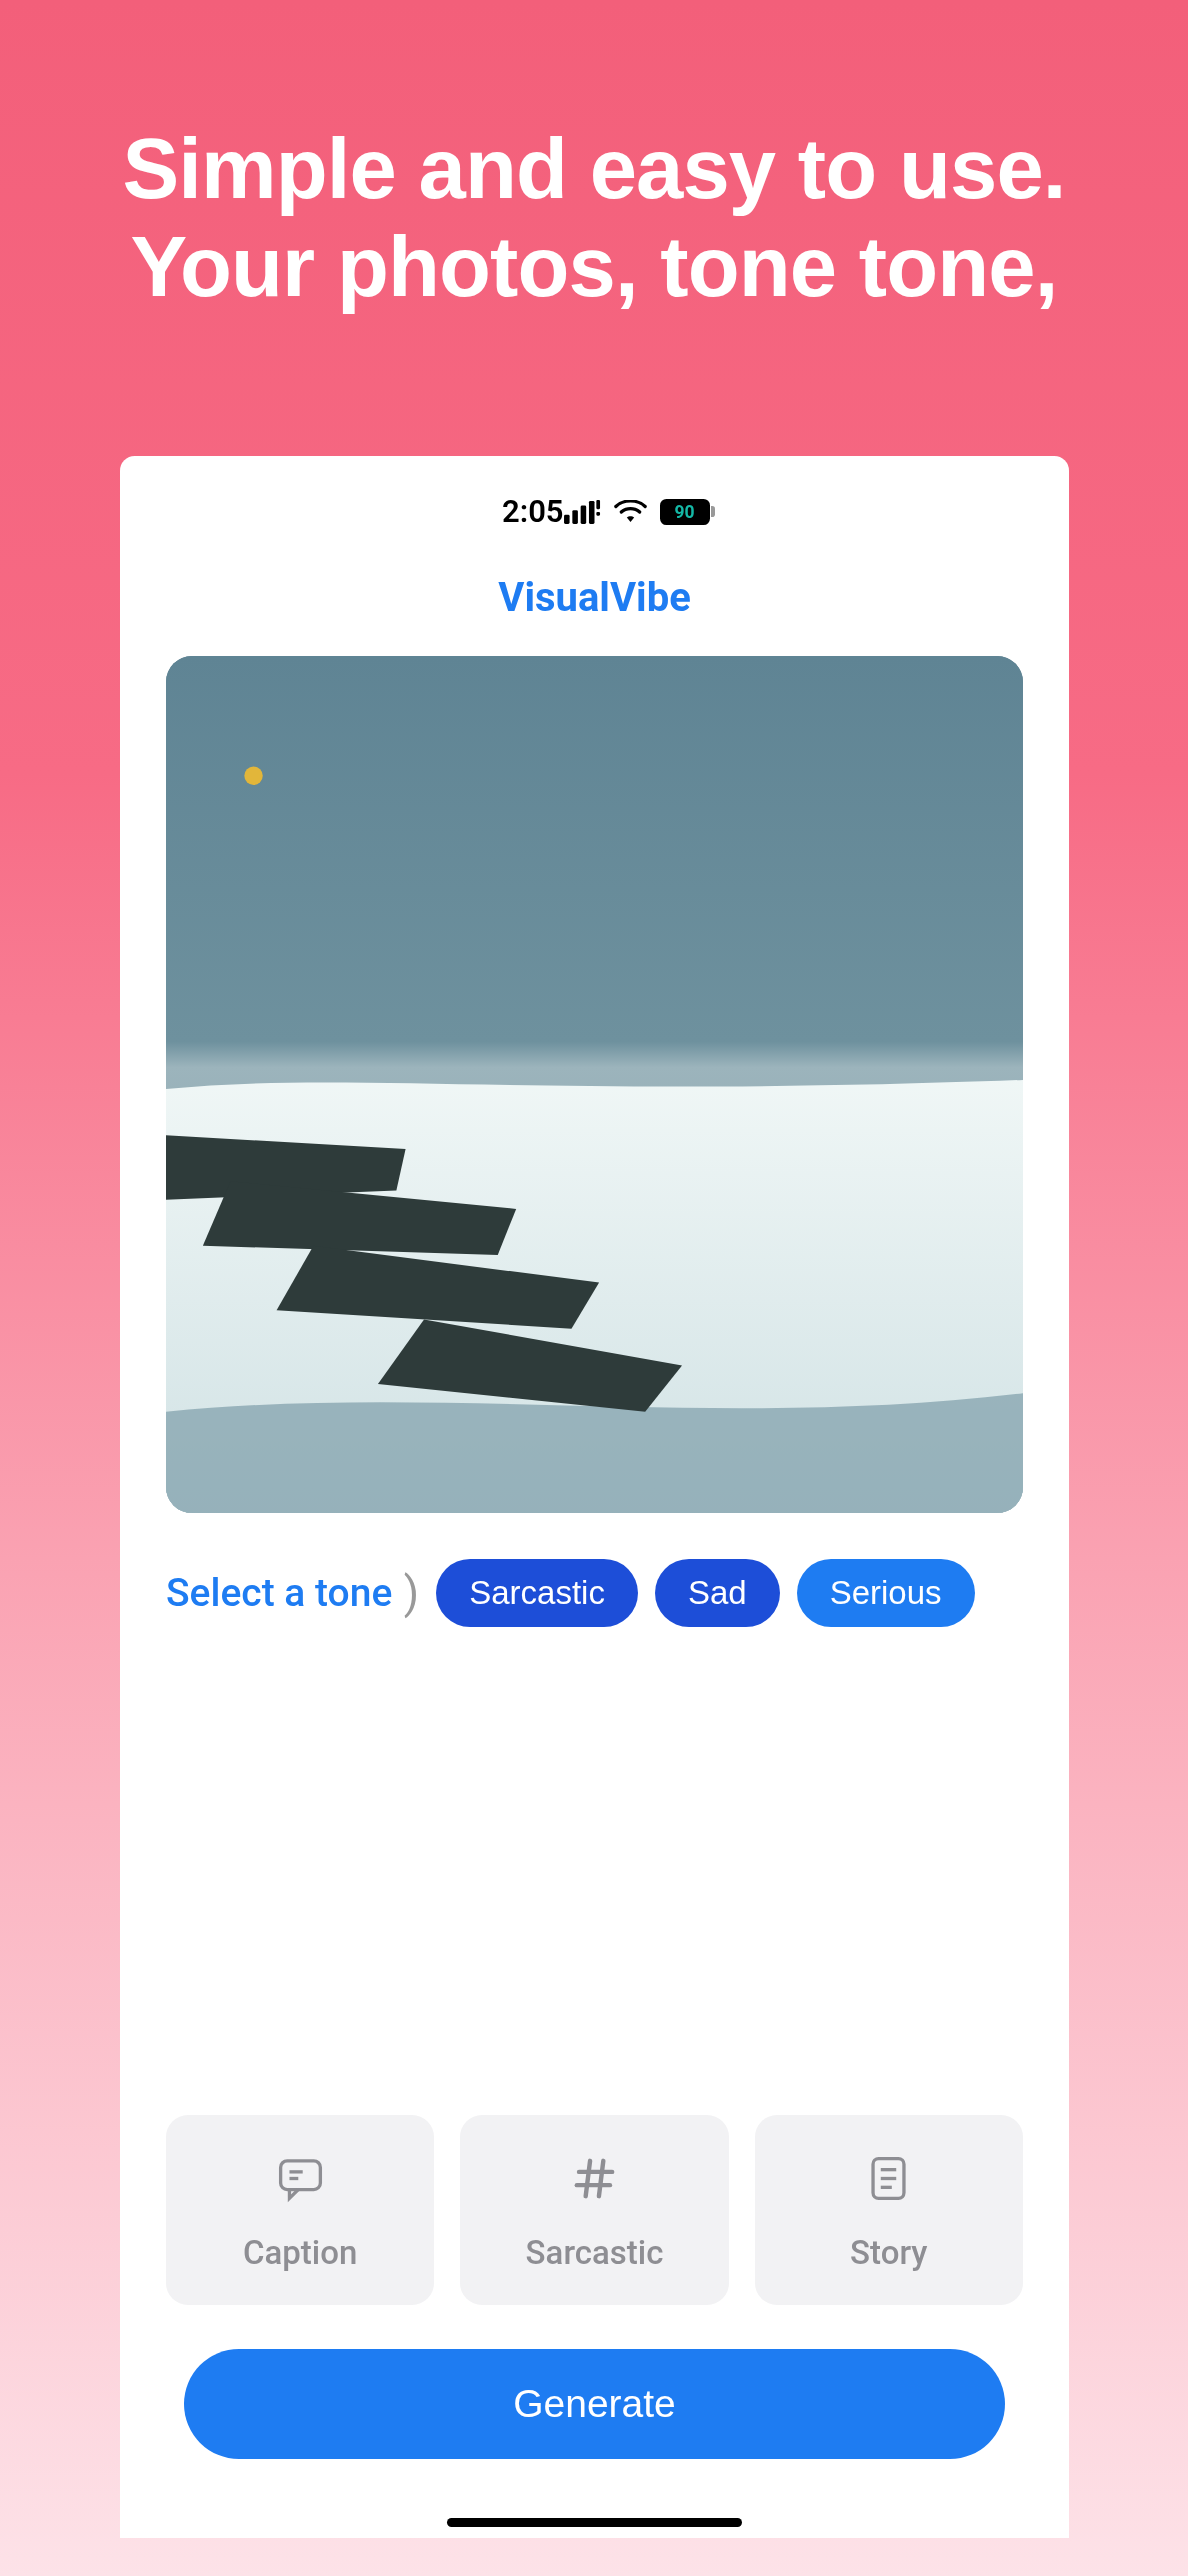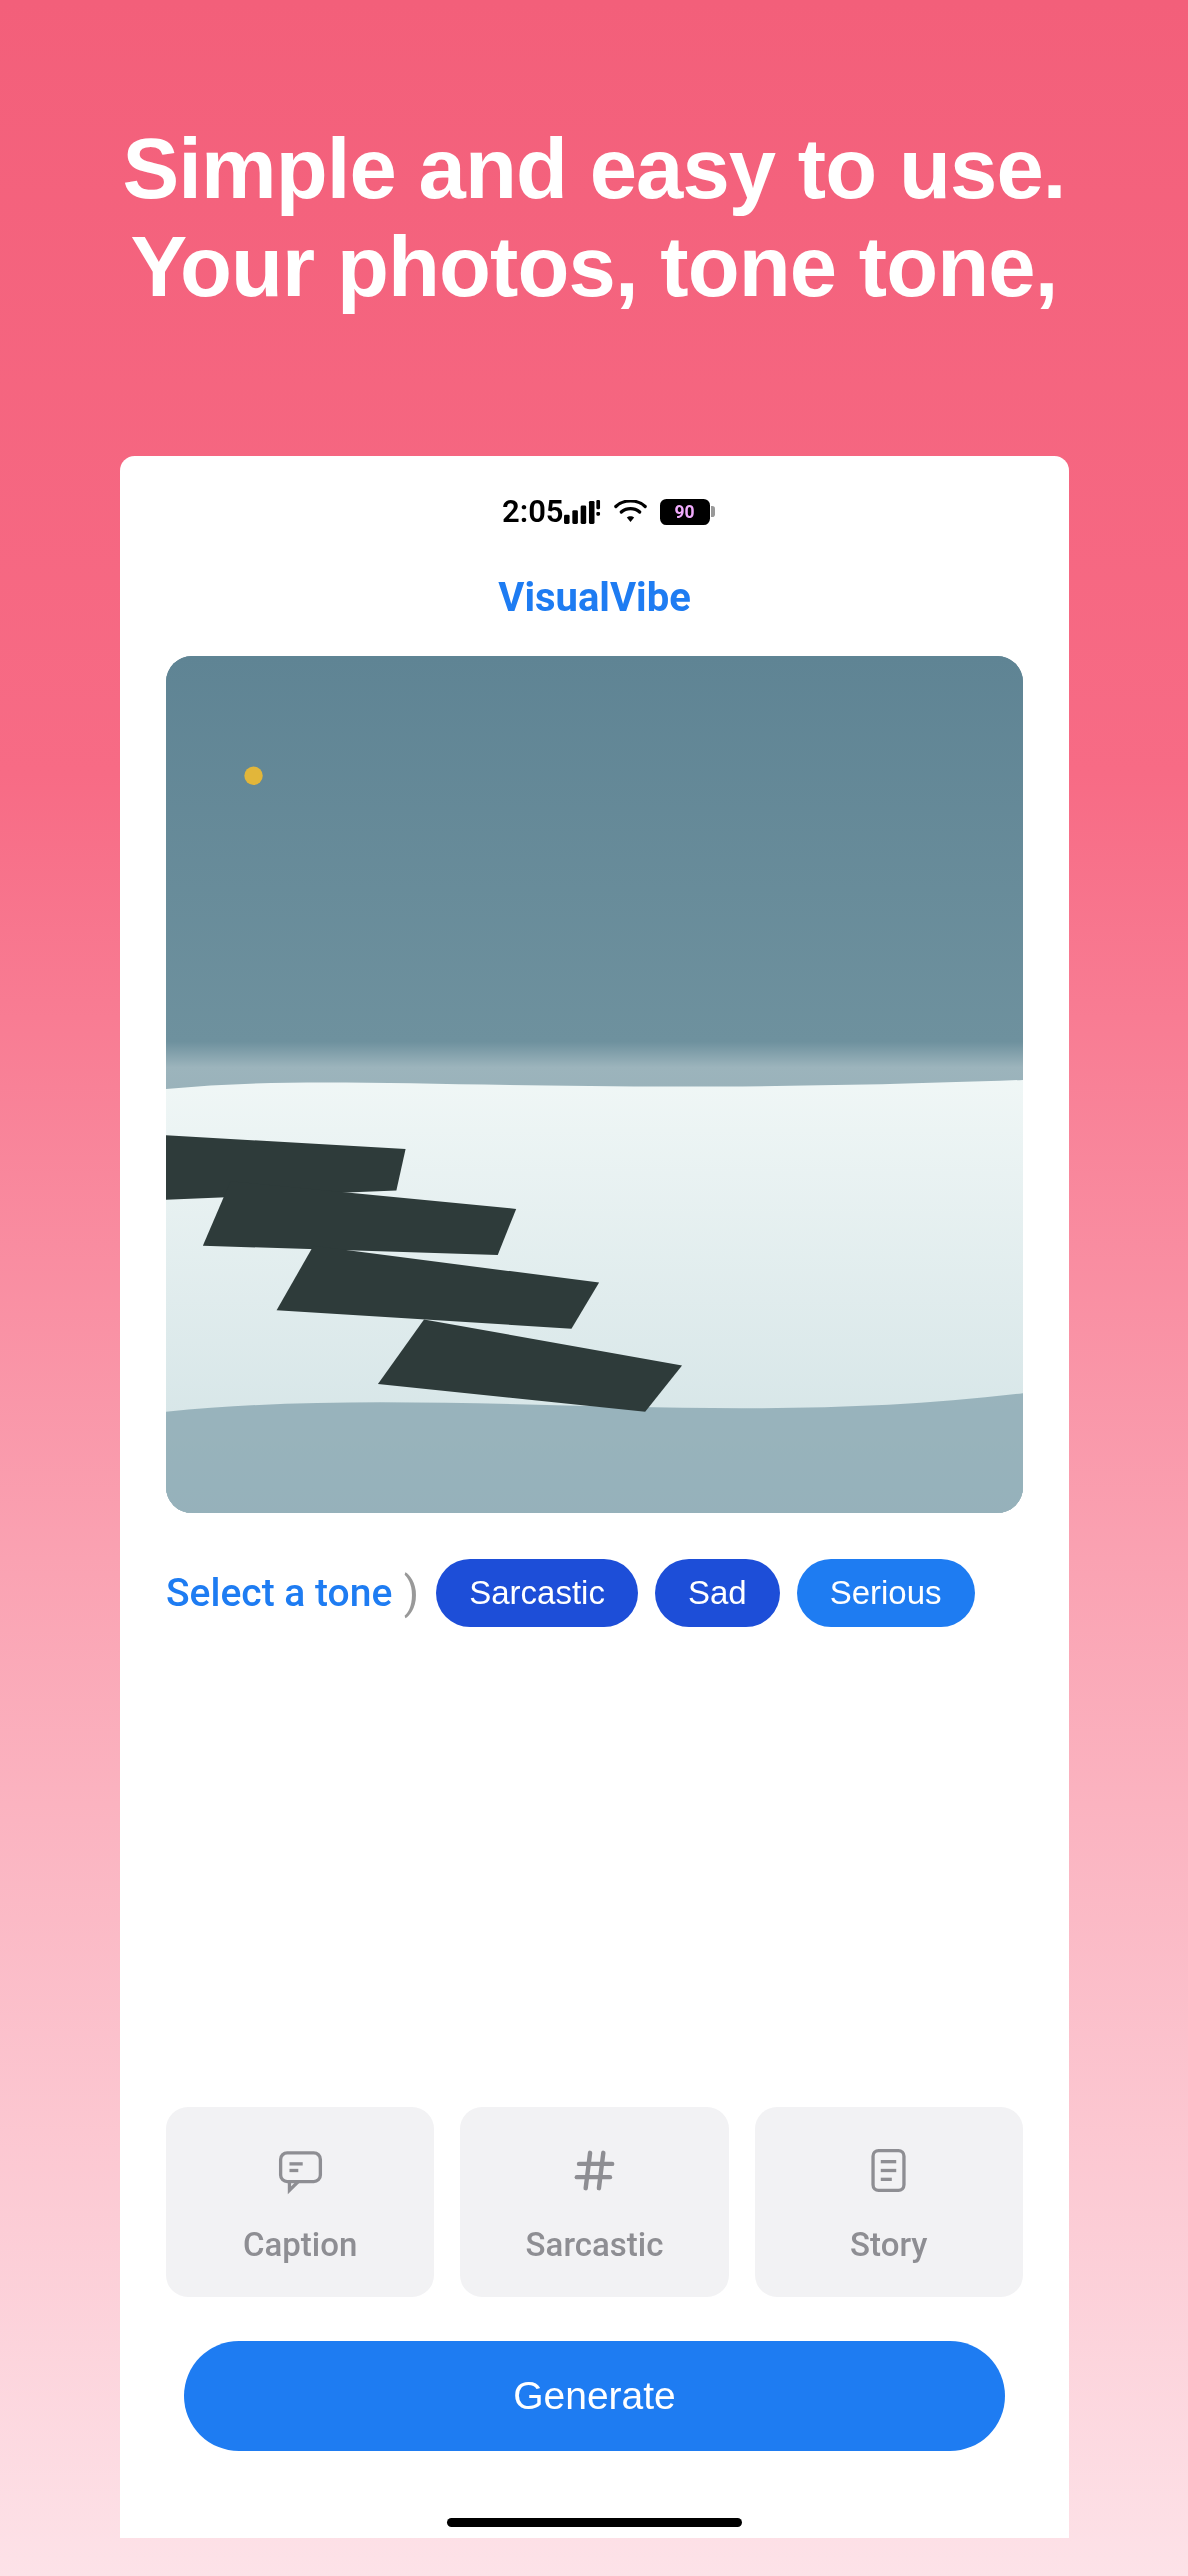--- a/index.html
+++ b/index.html
@@ -56,21 +56,21 @@
     height: 26px;
     border: 2.3px solid #000;
     border-radius: 6.4px;
     position: relative;
     display: flex;
     align-items: center;
     justify-content: center;
     background: #000;
   }
   .battery-text {
-    color: #f0abfc;
+    color: #14b8a6;
     font-size: 17.5px;
     font-weight: 700;
   }
   .battery-tip {
     width: 3.7px;
     height: 11px;
     background: #999;
     border-radius: 0 2.8px 2.8px 0;
   }
 
@@ -142,21 +142,21 @@
     flex-direction: column;
     align-items: center;
     gap: 28px;
     cursor: pointer;
   }
   .card-icon { color: #8e8e93; }
   .card-label { color: #8e8e93; font-size: 33px; font-weight: 500; }
 
   
   .generate {
-    margin: 44px 64px 12px 64px;
+    margin: 44px 64px 4px 64px;
     background: #1e7cf2;
     color: #fff;
     border: none;
     border-radius: 920px;
     font-size: 39px;
     font-weight: 500;
     padding: 33px 0;
     cursor: pointer;
   }
 

